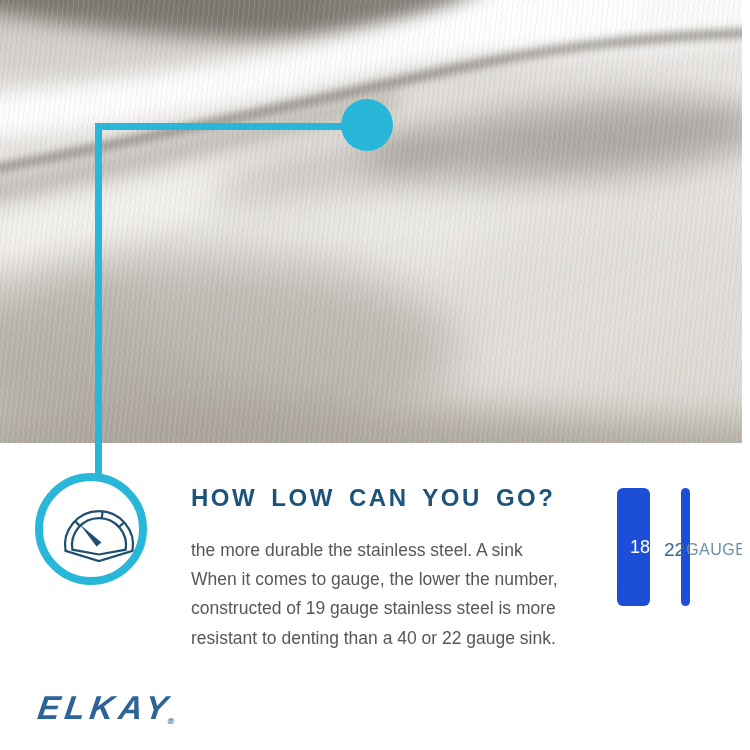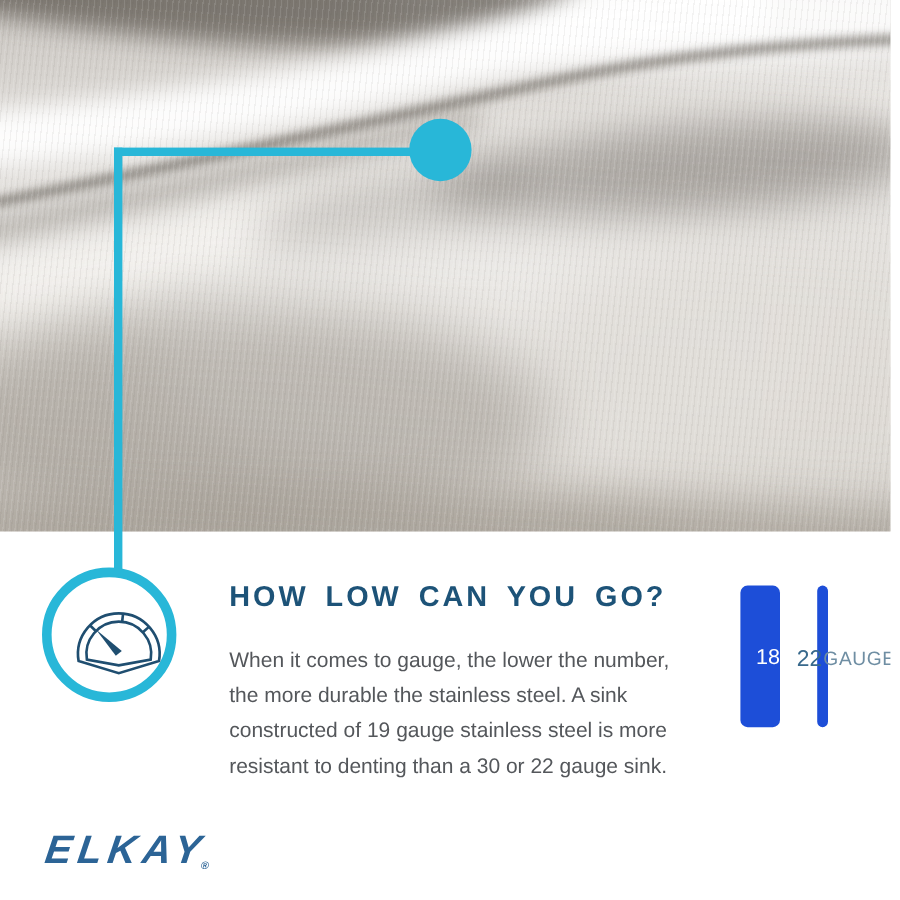--- a/index.html
+++ b/index.html
@@ -126,24 +126,24 @@
         <line x1="13.9" y1="16" x2="18.6" y2="20.6"></line>
         <line x1="41.6" y1="6.2" x2="40.8" y2="13.1"></line>
         <line x1="63.3" y1="17.2" x2="58.1" y2="21.9"></line>
       </g>
       <polygon points="19,19.5 40.5,37.5 35.5,41.5" fill="#1f4e70"></polygon>
     </svg>
   </div>
 
   <div class="headline">HOW LOW CAN YOU GO?</div>
   <div class="body-text">
+    <div class="line">the more durable the stainless steel. A sink</div>
     <div class="line">When it comes to gauge, the lower the number,</div>
-    <div class="line">the more durable the stainless steel. A sink</div>
     <div class="line">constructed of 19 gauge stainless steel is more</div>
-    <div class="line">resistant to denting than a 30 or 22 gauge sink.</div>
+    <div class="line">resistant to denting than a 40 or 22 gauge sink.</div>
   </div>
 
   <div class="bar bar-18">
     <span class="bar-num">18</span>
   </div>
   <div class="bar bar-22"></div>
   <div class="outside-label">
     <span class="num">22</span>
     <span class="unit">GAUGE</span>
   </div>

